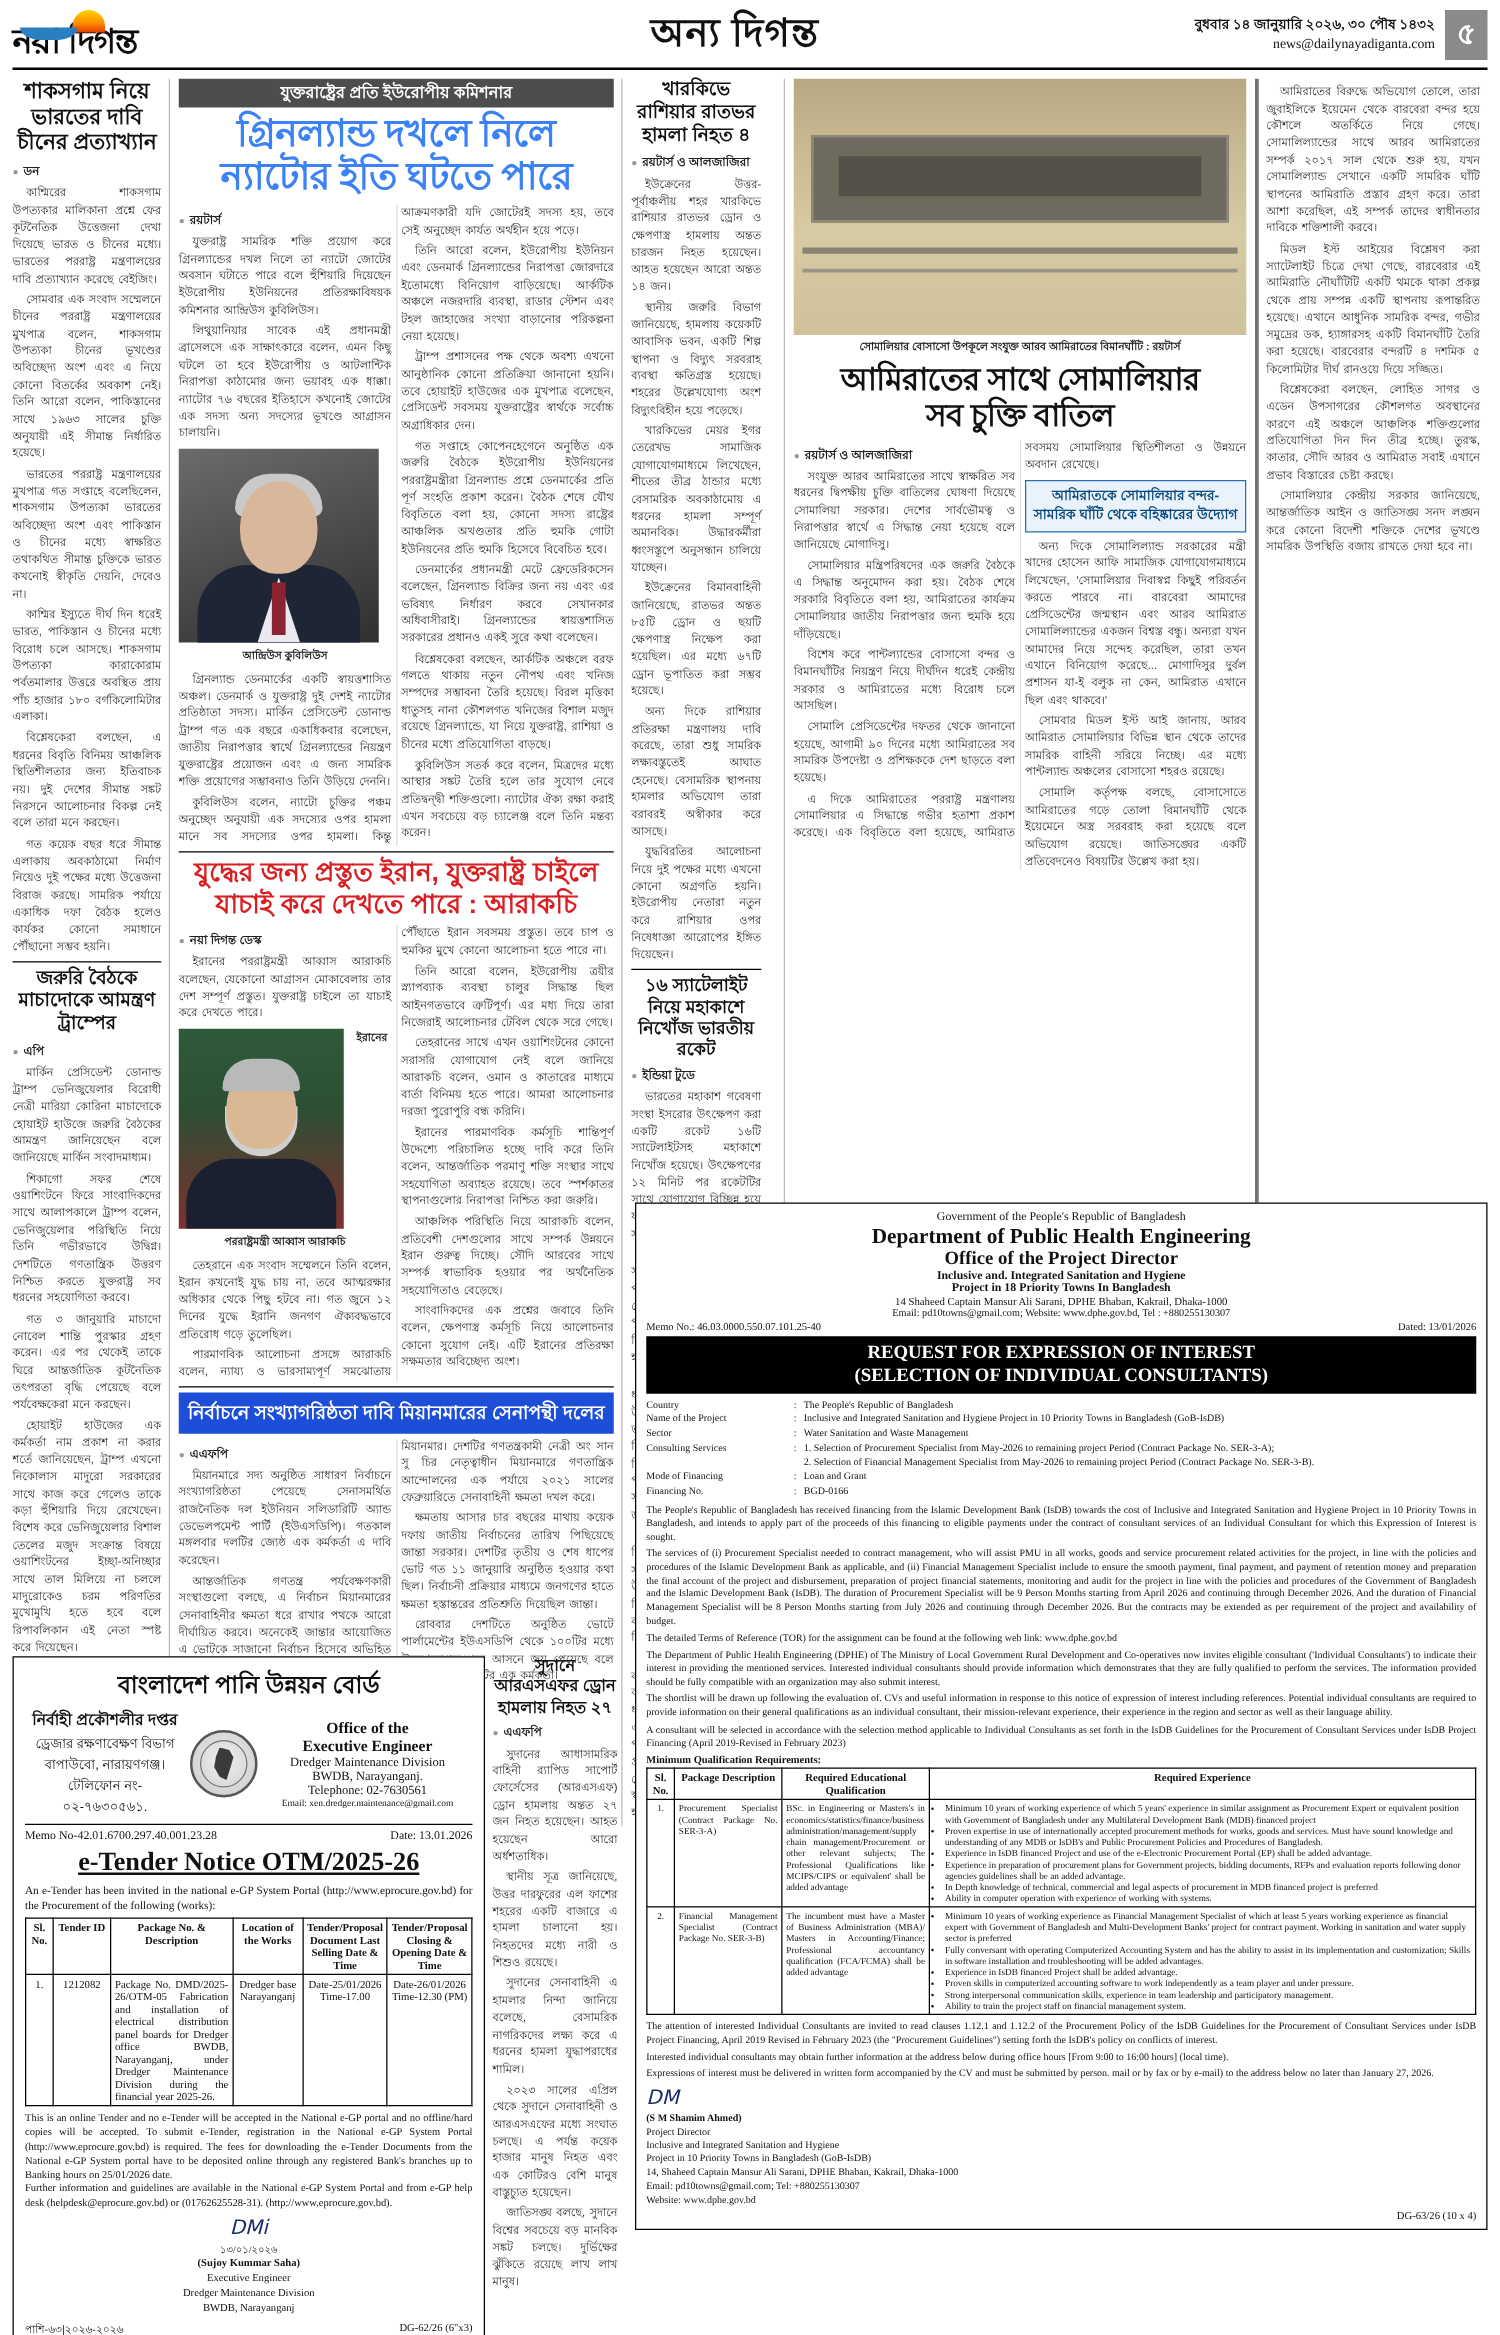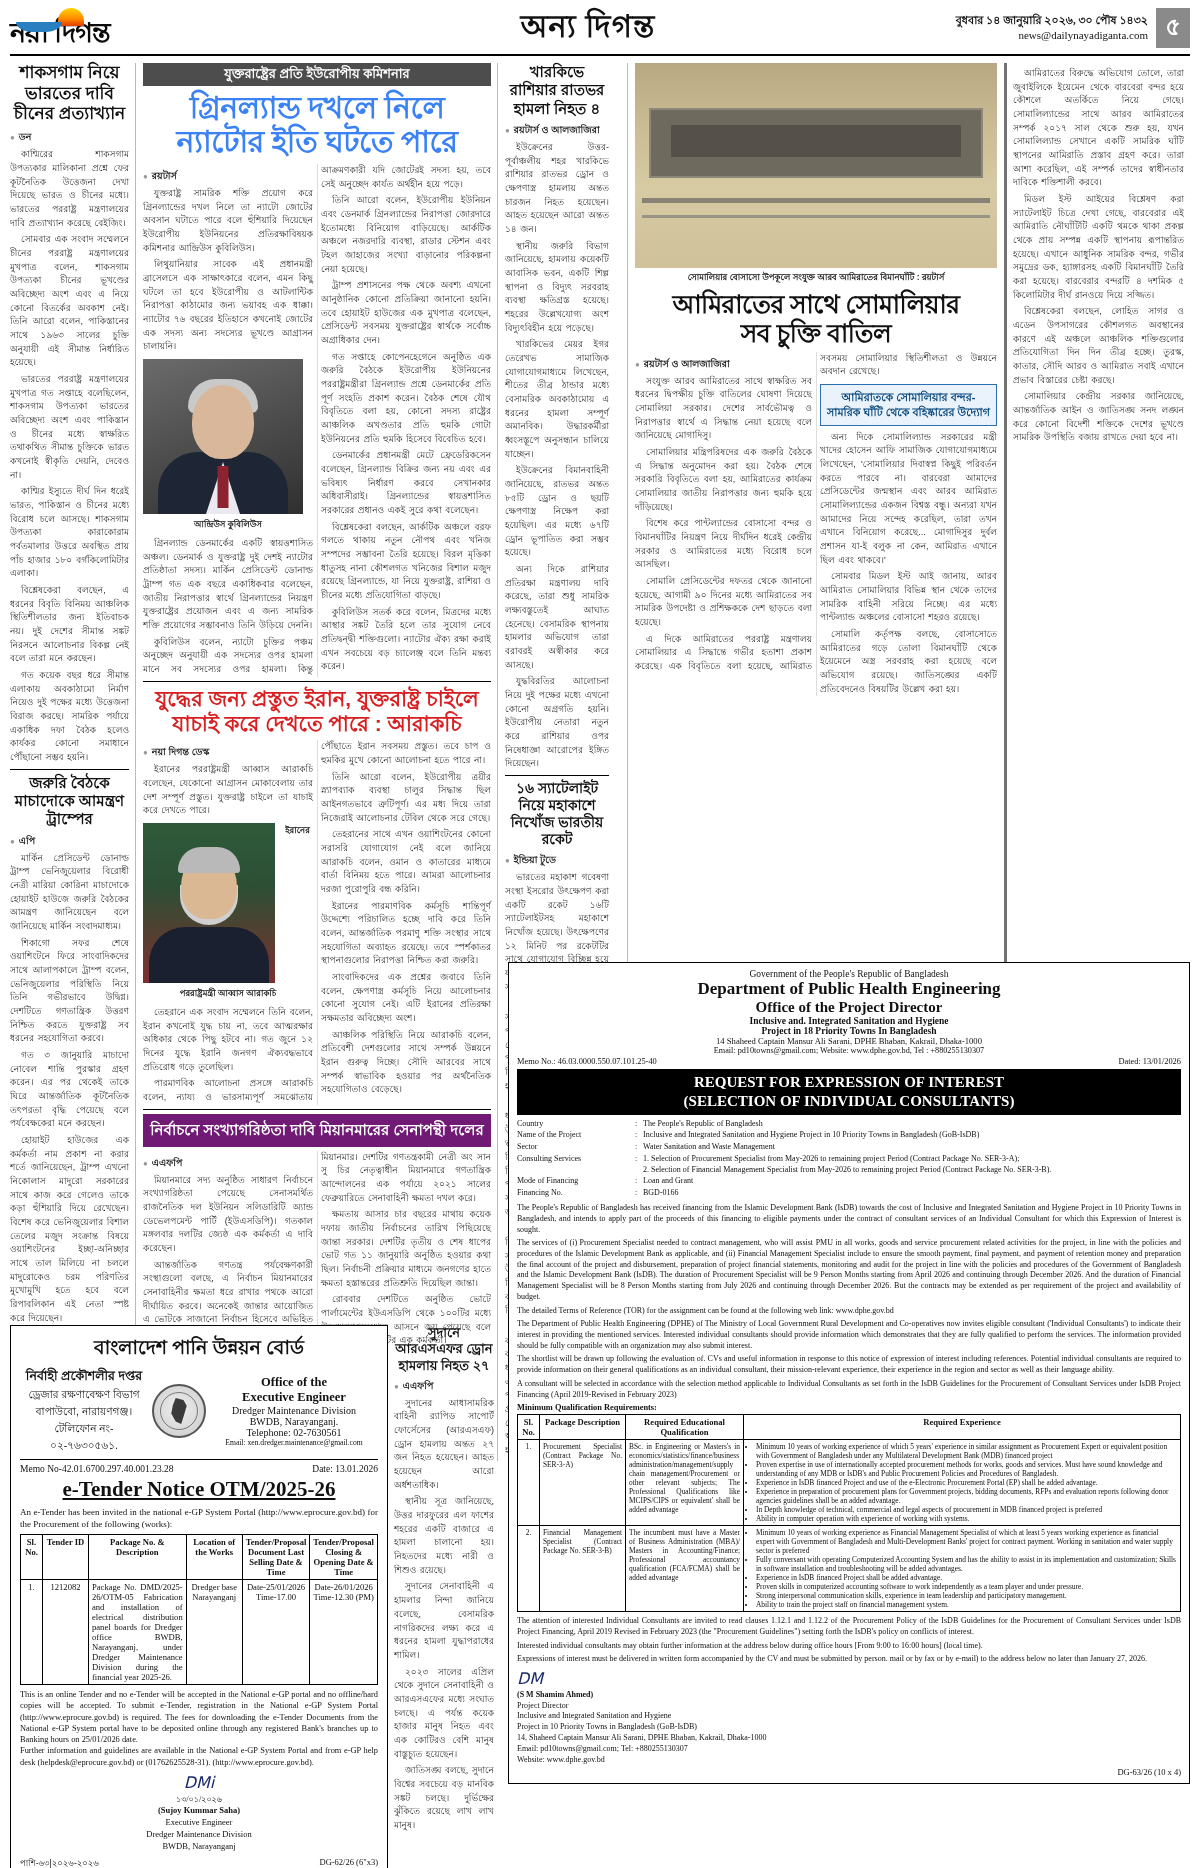--- a/index.html
+++ b/index.html
@@ -54,21 +54,21 @@
     text-align:center; letter-spacing:-0.5px; }
   .hl-lg { font-size:21px; font-weight:bold; color:#d81f22; line-height:1.2;
     text-align:center; }
   .hl-md { font-size:17px; font-weight:bold; color:#111; line-height:1.22;
     text-align:center; }
   .hl-sm { font-size:14px; font-weight:bold; color:#111; line-height:1.25;
     text-align:center; }
   .kicker { background:#4d4d4d; color:#fff; font-size:13px; font-weight:bold;
     text-align:center; padding:3px 6px; line-height:1.3; margin-bottom:5px;
     font-family:"Liberation Sans", sans-serif; }
-  .hl-rev { background:#701a75; color:#fff; font-size:15px; font-weight:bold;
+  .hl-rev { background:#1d4ed8; color:#fff; font-size:15px; font-weight:bold;
     text-align:center; padding:4px 6px; font-family:"Liberation Sans",sans-serif; }
 
   .byline { font-size:9.5px; font-weight:bold; color:#222; margin:5px 0 3px 0;
     font-family:"Liberation Sans", sans-serif; }
   .byline::before { content:"\25CF"; color:#999; margin-right:4px; font-size:8px; }
 
   
   .bn { font-family:"Liberation Sans", sans-serif; font-size:9px;
     line-height:1.52; text-align:justify; color:#2b2b2b; word-spacing:1px; }
   .bn p { margin:0 0 3px 0; text-indent:11px; }
@@ -259,22 +259,22 @@
           <div class="iran-face"></div>
             <div class="iran-hair"></div>
         </div>
         <div class="cap">ইরানের পররাষ্ট্রমন্ত্রী আব্বাস আরাকচি</div>
         <div class="bn">
           <p>তেহরানে এক সংবাদ সম্মেলনে তিনি বলেন, ইরান কখনোই যুদ্ধ চায় না, তবে আত্মরক্ষার অধিকার থেকে পিছু হটবে না। গত জুনে ১২ দিনের যুদ্ধে ইরানি জনগণ ঐক্যবদ্ধভাবে প্রতিরোধ গড়ে তুলেছিল।</p>
           <p>পারমাণবিক আলোচনা প্রসঙ্গে আরাকচি বলেন, ন্যায্য ও ভারসাম্যপূর্ণ সমঝোতায় পৌঁছাতে ইরান সবসময় প্রস্তুত। তবে চাপ ও হুমকির মুখে কোনো আলোচনা হতে পারে না।</p>
           <p>তিনি আরো বলেন, ইউরোপীয় ত্রয়ীর স্ন্যাপব্যাক ব্যবস্থা চালুর সিদ্ধান্ত ছিল আইনগতভাবে ত্রুটিপূর্ণ। এর মধ্য দিয়ে তারা নিজেরাই আলোচনার টেবিল থেকে সরে গেছে।</p>
           <p>তেহরানের সাথে এখন ওয়াশিংটনের কোনো সরাসরি যোগাযোগ নেই বলে জানিয়ে আরাকচি বলেন, ওমান ও কাতারের মাধ্যমে বার্তা বিনিময় হতে পারে। আমরা আলোচনার দরজা পুরোপুরি বন্ধ করিনি।</p>
           <p>ইরানের পারমাণবিক কর্মসূচি শান্তিপূর্ণ উদ্দেশ্যে পরিচালিত হচ্ছে দাবি করে তিনি বলেন, আন্তর্জাতিক পরমাণু শক্তি সংস্থার সাথে সহযোগিতা অব্যাহত রয়েছে। তবে স্পর্শকাতর স্থাপনাগুলোর নিরাপত্তা নিশ্চিত করা জরুরি।</p>
+          <p>আঞ্চলিক পরিস্থিতি নিয়ে আরাকচি বলেন, প্রতিবেশী দেশগুলোর সাথে সম্পর্ক উন্নয়নে ইরান গুরুত্ব দিচ্ছে। সৌদি আরবের সাথে সম্পর্ক স্বাভাবিক হওয়ার পর অর্থনৈতিক সহযোগিতাও বেড়েছে।</p>
           <p>সাংবাদিকদের এক প্রশ্নের জবাবে তিনি বলেন, ক্ষেপণাস্ত্র কর্মসূচি নিয়ে আলোচনার কোনো সুযোগ নেই। এটি ইরানের প্রতিরক্ষা সক্ষমতার অবিচ্ছেদ্য অংশ।</p>
-          <p>আঞ্চলিক পরিস্থিতি নিয়ে আরাকচি বলেন, প্রতিবেশী দেশগুলোর সাথে সম্পর্ক উন্নয়নে ইরান গুরুত্ব দিচ্ছে। সৌদি আরবের সাথে সম্পর্ক স্বাভাবিক হওয়ার পর অর্থনৈতিক সহযোগিতাও বেড়েছে।</p>
         </div>
       </div>
 
       <hr class="hr-blk">
 
       <div class="hl-rev">নির্বাচনে সংখ্যাগরিষ্ঠতা দাবি মিয়ানমারের সেনাপন্থী দলের</div>
       <div class="cols2" style="margin-top:4px;">
         <div class="byline">এএফপি</div>
         <div class="bn">
           <p>মিয়ানমারে সদ্য অনুষ্ঠিত সাধারণ নির্বাচনে সংখ্যাগরিষ্ঠতা পেয়েছে সেনাসমর্থিত রাজনৈতিক দল ইউনিয়ন সলিডারিটি অ্যান্ড ডেভেলপমেন্ট পার্টি (ইউএসডিপি)। গতকাল মঙ্গলবার দলটির জ্যেষ্ঠ এক কর্মকর্তা এ দাবি করেছেন।</p>

